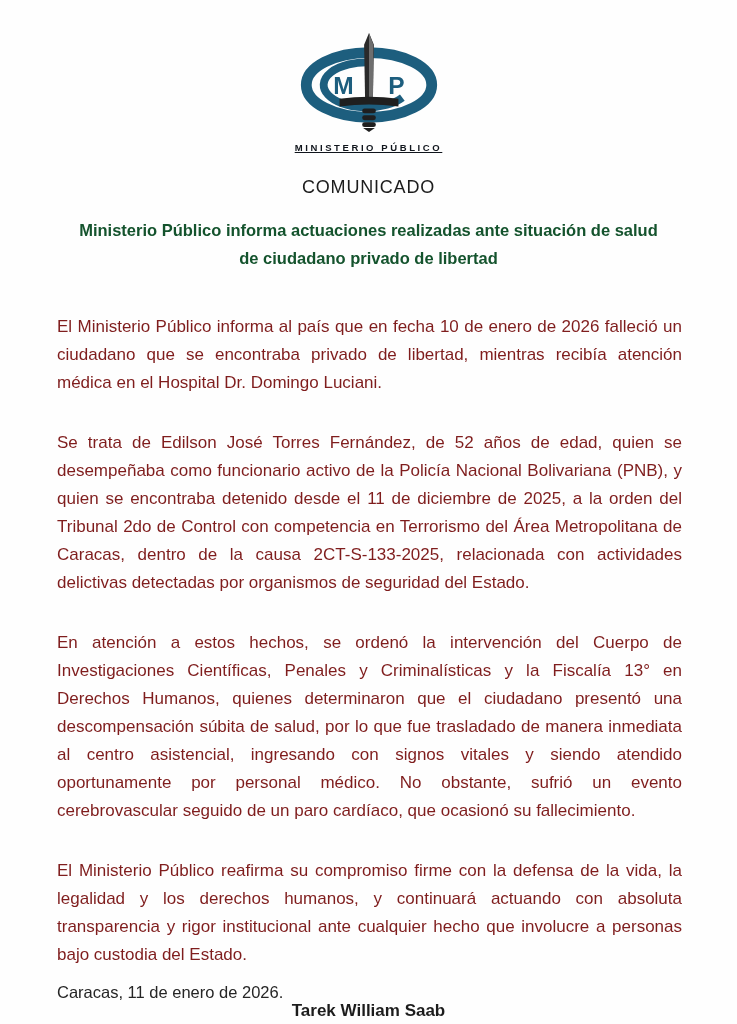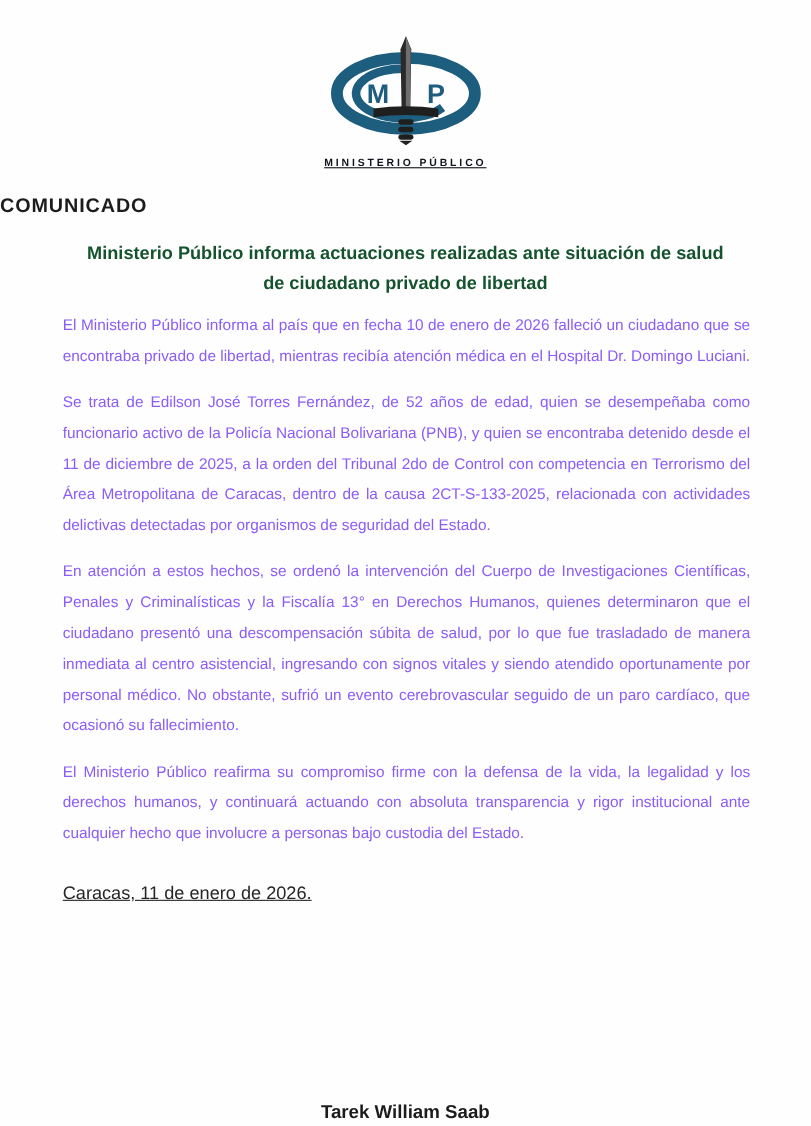--- a/index.html
+++ b/index.html
@@ -27,22 +27,23 @@
     font-weight: bold;
     letter-spacing: 2.6px;
     color: #10151c;
     text-decoration: underline;
   }
   .page-title {
     position: absolute;
     top: 177px;
     left: 0;
     right: 0;
+    text-align: center;
     font-size: 18px;
-    font-weight: bold;
+    font-weight: normal;
     letter-spacing: 0.8px;
     color: #1c1c1c;
   }
   .page-subtitle {
     position: absolute;
     top: 216px;
     left: 70px;
     right: 70px;
     text-align: center;
     font-size: 16.5px;
@@ -51,30 +52,30 @@
     color: #14532d;
   }
   .content {
     position: absolute;
     top: 281px;
     left: 57px;
     right: 55px;
   }
   .content p {
     text-align: justify;
-    font-size: 14px;
+    font-size: 17px;
     line-height: 28px;
     margin-bottom: 14px;
-    color: #8b5cf6;
+    color: #7f1d1d;
+    margin-top: 32px;
   }
   .dateline {
-    margin-top: 32px;
+    margin-top: 14px;
     font-size: 16.5px;
     color: #262626;
-    text-decoration: underline;
   }
   .signature {
     position: absolute;
     top: 969px;
     left: 0;
     right: 0;
     text-align: center;
     line-height: 28px;
     margin-top: 28px;
   }

